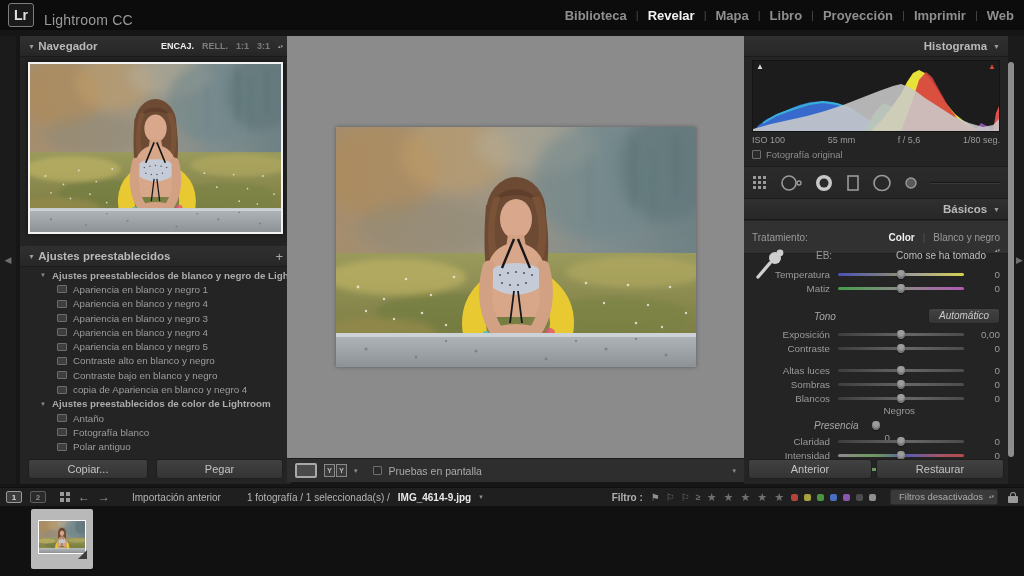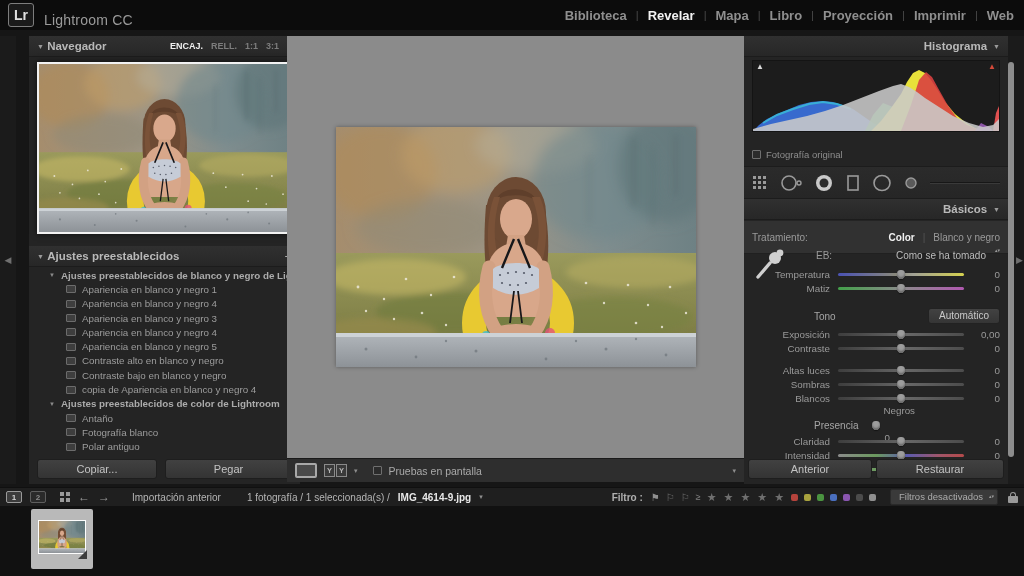--- a/index.html
+++ b/index.html
@@ -20,21 +20,21 @@
 
   
   .rail{top:36px;width:16px;height:448px;background:#1b1b1b;}
   #rail-left{left:0;}
   #rail-right{left:1008px;}
   .rail-arrow{color:#6f6f6f;font-size:9px;}
   #scroll-thumb{left:1008px;top:62px;width:6px;height:395px;background:#8d8d8d;border-radius:3px;}
 
   
   .panel{top:36px;background:#242424;}
-  #left-panel{left:29px;width:271px;height:448px;}
+  #left-panel{left:20px;width:271px;height:448px;}
   #right-panel{left:744px;width:264px;height:448px;}
   .phead{position:relative;height:21px;background:linear-gradient(#303030,#272727);
     border-bottom:1px solid #1c1c1c;display:flex;align-items:center;padding:0 8px;color:#b9b9b9;
     font-size:11.5px;font-weight:bold;}
   .tri{font-size:7px;color:#9a9a9a;}
 
   
   #nav-zoom{margin-left:auto;display:flex;gap:8px;align-items:center;font-size:9px;font-weight:bold;}
   #nav-zoom .zopt{color:#7d7d7d;cursor:pointer;}
   #nav-zoom .zopt.sel{color:#efefef;}
@@ -103,21 +103,21 @@
   .s-label{width:78px;text-align:right;font-size:9.8px;color:#9a9a9a;white-space:nowrap;}
   .s-track{position:relative;flex:1;height:3px;border-radius:2px;cursor:pointer;}
   .s-handle{position:absolute;left:50%;top:-3px;width:8px;height:9px;margin-left:-4px;background:#9d9d9d;
     border-radius:45% 45% 50% 50%;box-shadow:inset 0 -2px 2px #6a6a6a, 0 1px 1px rgba(0,0,0,.5);}
   .s-value{width:28px;text-align:right;font-size:9.8px;color:#9a9a9a;}
   .t-temp{background:linear-gradient(90deg,#4a52b4 0%,#88877c 45%,#a2a295 60%,#d5d14f 100%);}
   .t-tint{background:linear-gradient(90deg,#43a04a 0%,#8b8b8b 50%,#b159b1 100%);}
   .t-plain{background:linear-gradient(90deg,#3e3e3e,#666 55%,#4c4c4c);}
   .t-sat{background:linear-gradient(90deg,#8c8c8c 0%,#6b9a5e 30%,#5b5bae 55%,#a0566a 80%,#b44a4a 100%);}
 
-  .sec-head{position:absolute;left:8px;width:248px;display:flex;align-items:center;font-size:10px;color:#a6a6a6;}
+  .sec-head{position:absolute;left:8px;width:248px;display:flex;align-items:center;font-size:10px;color:#a6a6a6;font-style:italic;}
   #auto-btn{margin-left:auto;padding:1px 10px 2px;background:linear-gradient(#424242,#353535);
     border:1px solid #222;border-radius:3px;color:#c9c9c9;font-size:10px;cursor:pointer;}
 
   
   #fs-bar{left:0;top:487px;width:1024px;height:19px;background:#1f1f1f;border-top:1px solid #101010;
     display:flex;align-items:center;padding:0 6px;gap:8px;}
   .win-box{width:16px;height:12px;border:1px solid #9a9a9a;border-radius:2px;background:#3c3c3c;
     color:#d5d5d5;font-size:8px;font-weight:bold;text-align:center;line-height:11px;cursor:pointer;}
   .win-box.dim{border-color:#5e5e5e;color:#8a8a8a;background:#2a2a2a;}
   #grid-icon{width:10px;height:10px;position:relative;cursor:pointer;margin-left:6px;}
@@ -410,20 +410,26 @@
         <polygon fill="#e8e13a" points="118,70 128,60 138,47 148,33 154,21 160,12 166,9 172,12 178,19 184,28 192,41 202,53 212,61 222,67 230,70"></polygon>
         <polygon fill="#d84040" opacity="0.9" points="148,70 158,44 166,19 173,11 179,16 185,27 194,43 204,57 214,64 224,68 230,70"></polygon>
         <polygon fill="#a060c0" opacity="0.85" points="222,70 228,62 236,66 240,70"></polygon>
         <polygon fill="#e05050" points="240,70 243,52 246,45 246,70"></polygon>
         <polygon fill="#c9c9c9" opacity="0.88" points="0,68 18,63 36,59 54,55 72,50 90,44 108,37 126,30 140,25 148,23 156,26 164,31 172,37 186,46 200,55 216,62 230,66 240,64 246,58 246,70 0,70"></polygon>
       </svg>
       <span id="clip-shadows" class="clip">▲</span>
       <span id="clip-highs" class="clip">▲</span>
     </div>
 
+    <div id="hist-stats" class="abs">
+      <span>ISO 100</span>
+      <span>55 mm</span>
+      <span>f / 5,6</span>
+      <span>1/80 seg.</span>
+    </div>
 
     <div id="orig-row" class="abs">
       <span class="checkbox"></span>
       <span>Fotografía original</span>
     </div>
 
     <div id="tools-row" class="abs">
       <svg width="16" height="16" viewBox="0 0 16 16">
         <g fill="#9a9a9a">
             <rect x="1" y="1" width="3" height="3"></rect>

